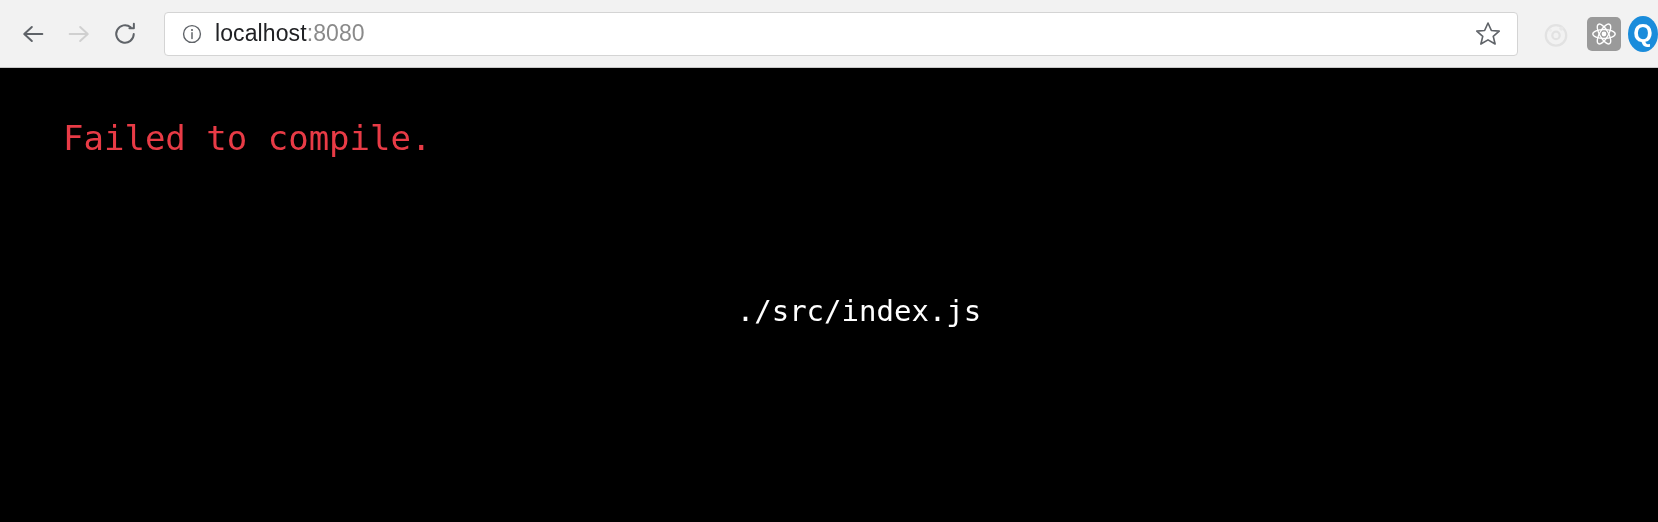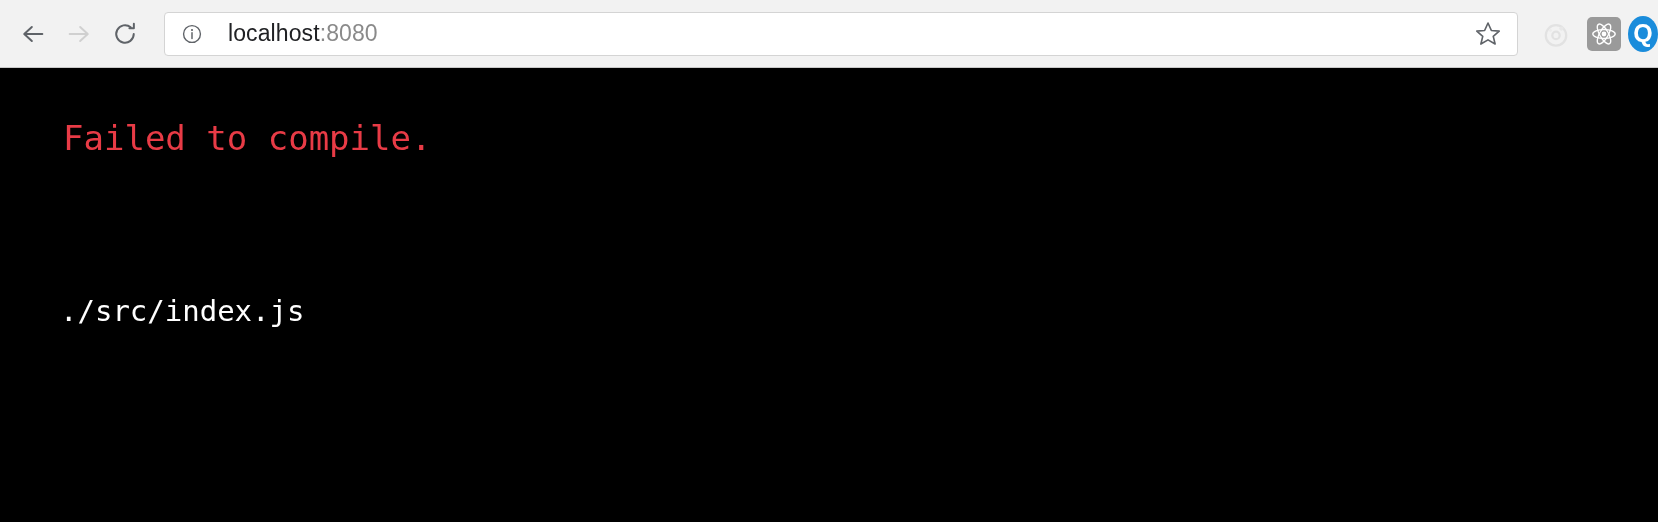--- a/index.html
+++ b/index.html
@@ -42,21 +42,20 @@
     height: 44px;
     margin: 0 14px 0 16px;
     background: #ffffff;
     border: 1px solid #d4d4d4;
     border-radius: 4px;
     display: flex;
     align-items: center;
     padding: 0 14px 0 16px;
     box-sizing: border-box;
     min-width: 0;
-    gap: 13px;
   }
   .omnibox-info {
     flex: 0 0 auto;
     width: 22px;
     height: 22px;
     margin-right: 12px;
     display: flex;
     align-items: center;
     justify-content: center;
   }
@@ -136,21 +135,21 @@
     white-space: pre;
   }
   .error-body {
     color: #ffffff;
     font-family: "DejaVu Sans Mono", "Liberation Mono", monospace;
     font-size: 29px;
     line-height: 40px;
     white-space: pre;
     margin: 0;
   }
-  .error-line { white-space: pre; }
+  .error-line { white-space: pre; text-align: center; }
 </style>
 </head>
 <body>
 
 <div class="browser-toolbar">
 
   <div class="nav-btn">
     <svg width="28" height="28" viewBox="0 0 24 24">
       <path d="M20 12 H5 M11 6 L4.5 12 L11 18" fill="none" stroke="#5f6368" stroke-width="1.7" stroke-linecap="round" stroke-linejoin="round"></path>
     </svg>

